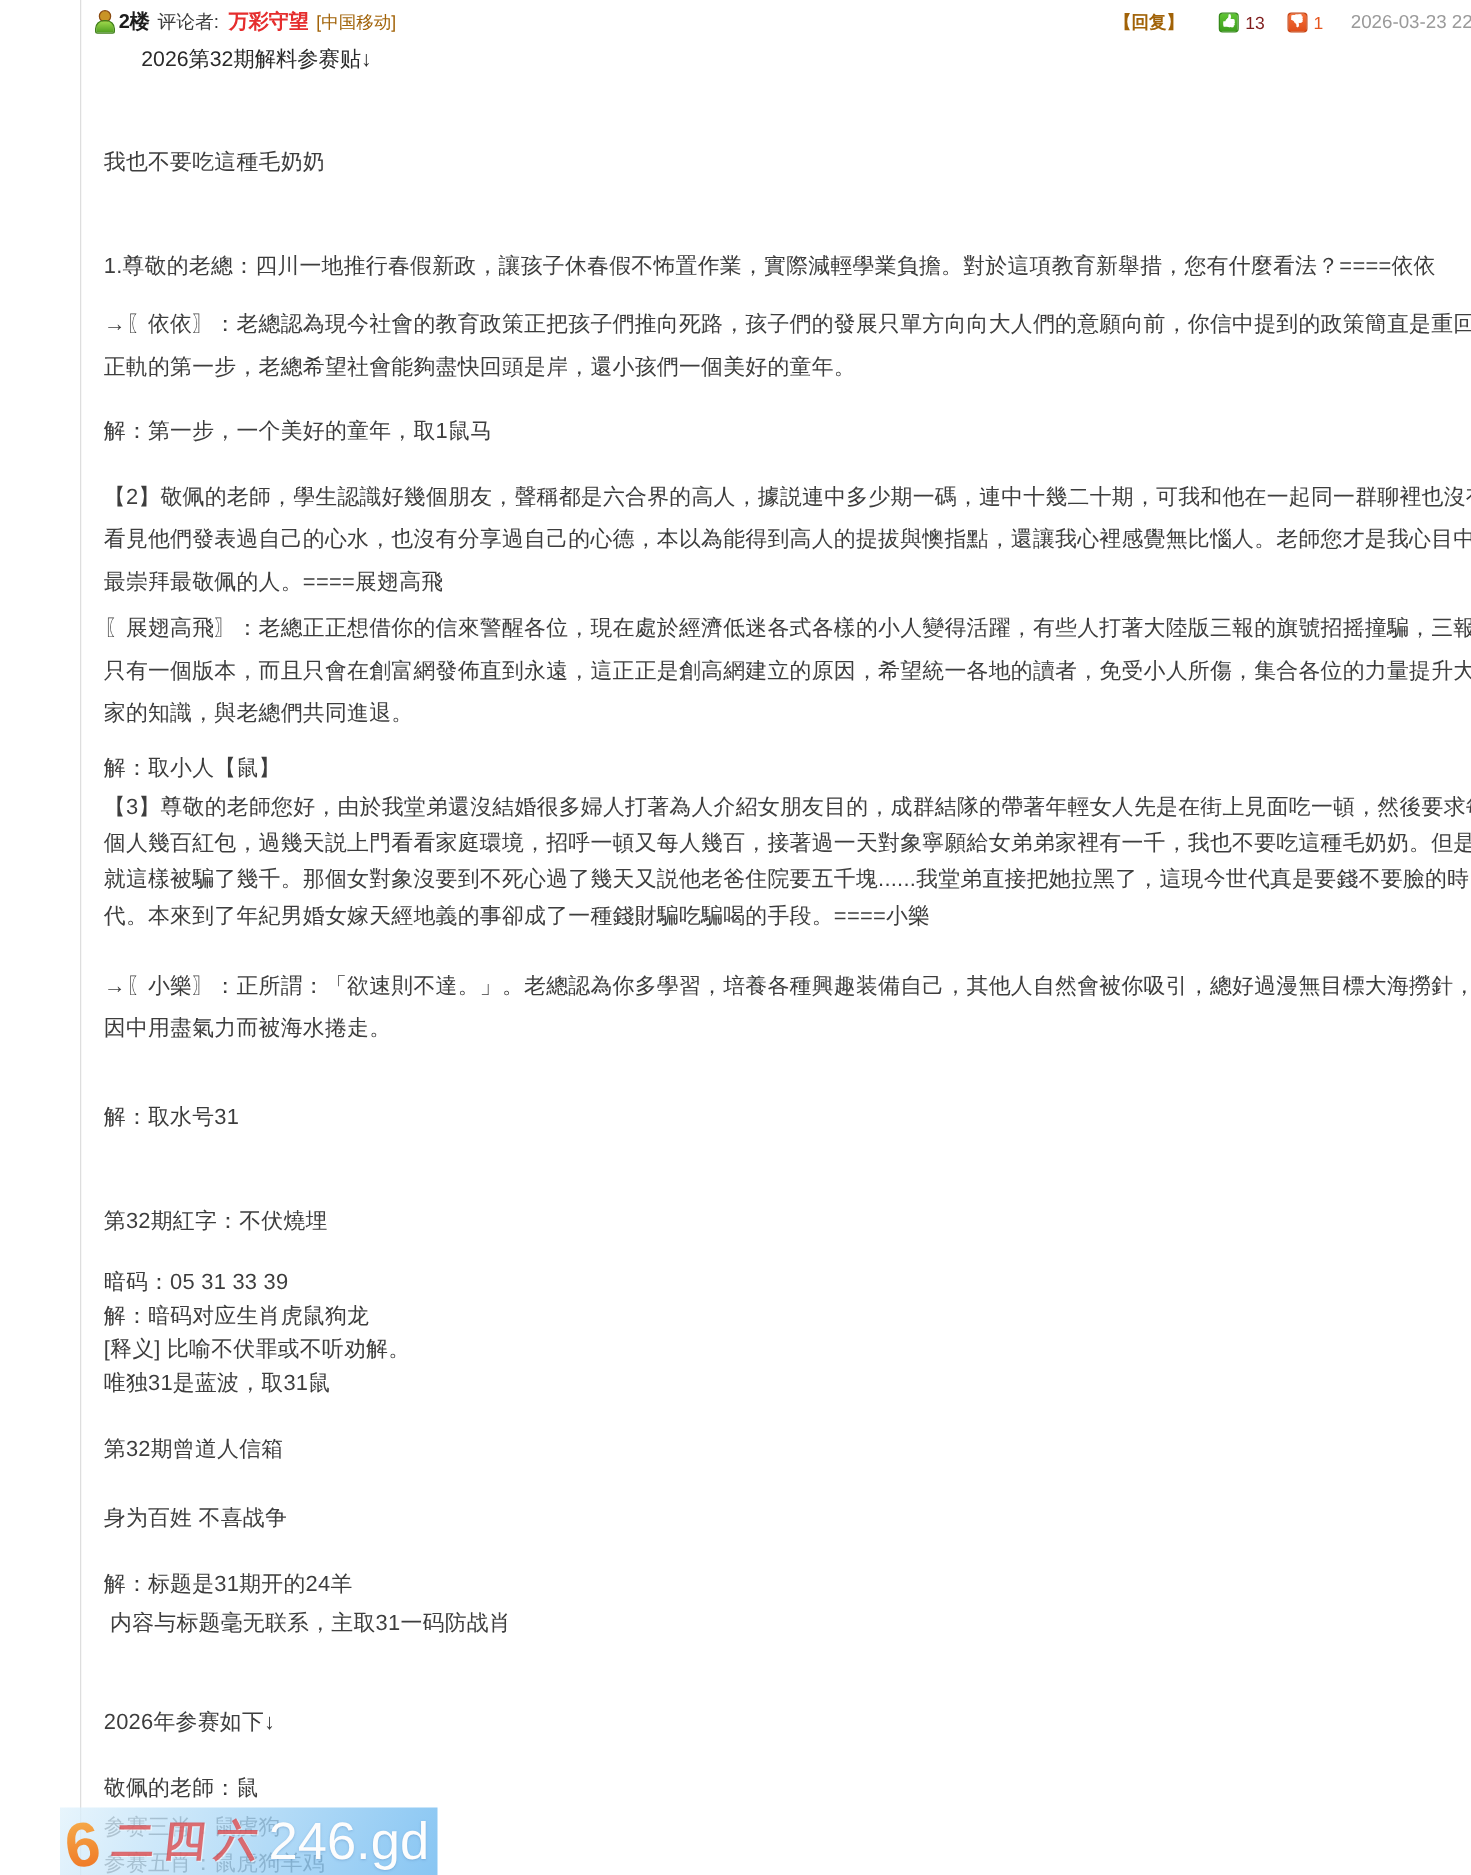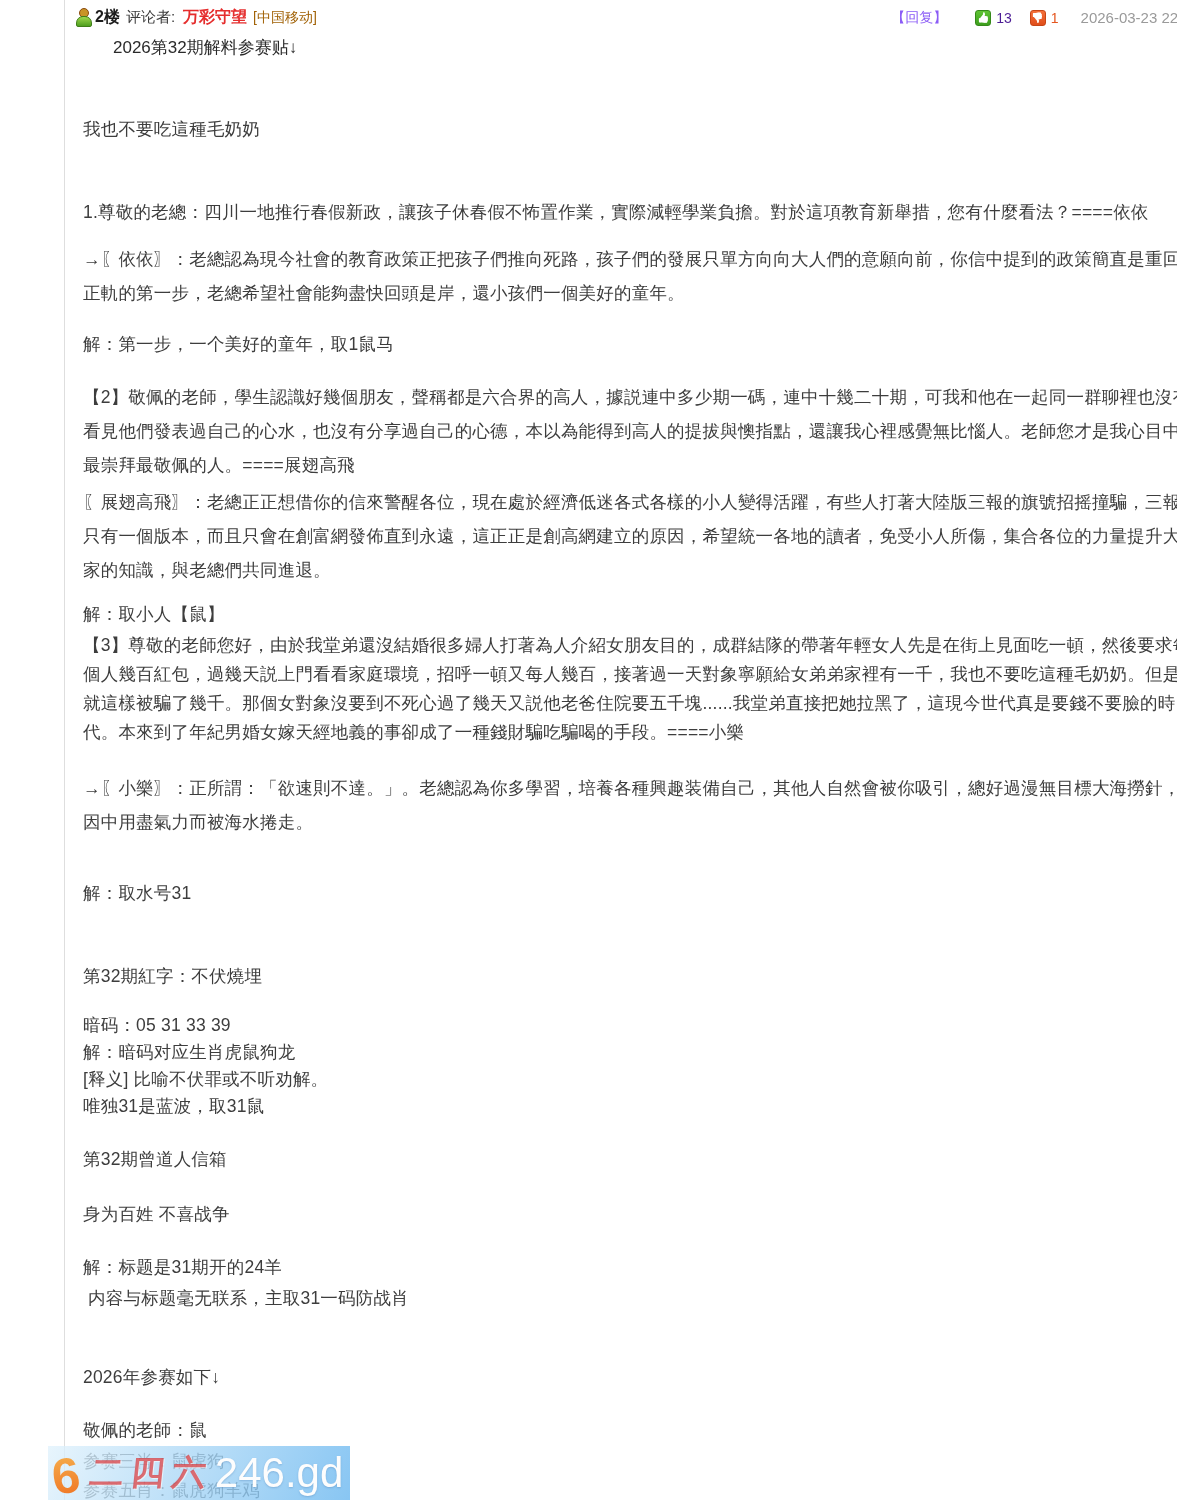--- a/index.html
+++ b/index.html
@@ -32,31 +32,31 @@
   .avatar::after {
     content:''; position:absolute; bottom:0; left:0; width:14px; height:9px;
     border-radius:7px 7px 2px 2px;
     background:linear-gradient(#9ed84c,#4f9f1f); border:1px solid #3f7f18;
   }
   .floor { font-weight:bold; font-size:16px; color:#1d1d1d; margin-right:6px; }
   .commenter-label { color:#3c3c3c; font-size:15px; margin-right:8px; }
   .commenter-name { color:#e52d2d; font-weight:bold; font-size:16px; margin-right:6px; text-decoration:none; cursor:pointer; }
   .carrier { color:#a16207; font-size:14px; }
   .header-right { display:flex; align-items:center; }
-  .reply { color:#8b5cf6; font-weight:normal; font-size:14px; text-decoration:none; cursor:pointer; margin-right:28px; }
+  .reply { color:#a16207; font-weight:bold; font-size:14px; text-decoration:none; cursor:pointer; margin-right:28px; }
   .vote { display:flex; align-items:center; cursor:pointer; }
   .vote-box {
     width:16px; height:16px; border-radius:3px;
     display:flex; align-items:center; justify-content:center;
     font-size:10px; line-height:1;
   }
   .vote-box span { filter:brightness(0) invert(1); }
   .up-box   { background:linear-gradient(#5fc433,#3d9e1d); border:1px solid #35891a; }
   .down-box { background:linear-gradient(#f4703a,#e04e1a); border:1px solid #c74515; }
-  .like-count    { color:#4c1d95; font-size:14px; margin:0 18px 0 5px; }
+  .like-count    { color:#7f1d1d; font-size:14px; margin:0 18px 0 5px; }
   .dislike-count { color:#e5561f; font-size:14px; margin:0 22px 0 5px; }
   .timestamp { color:#9a9a9a; font-size:15px; }
   .subtitle {
     margin:8px 0 0 65px;
     font-size:17px; color:#2a2a2a;
   }
   
   .post-body {
     padding:53px 30px 0 35px;
     font-size:17.5px;

